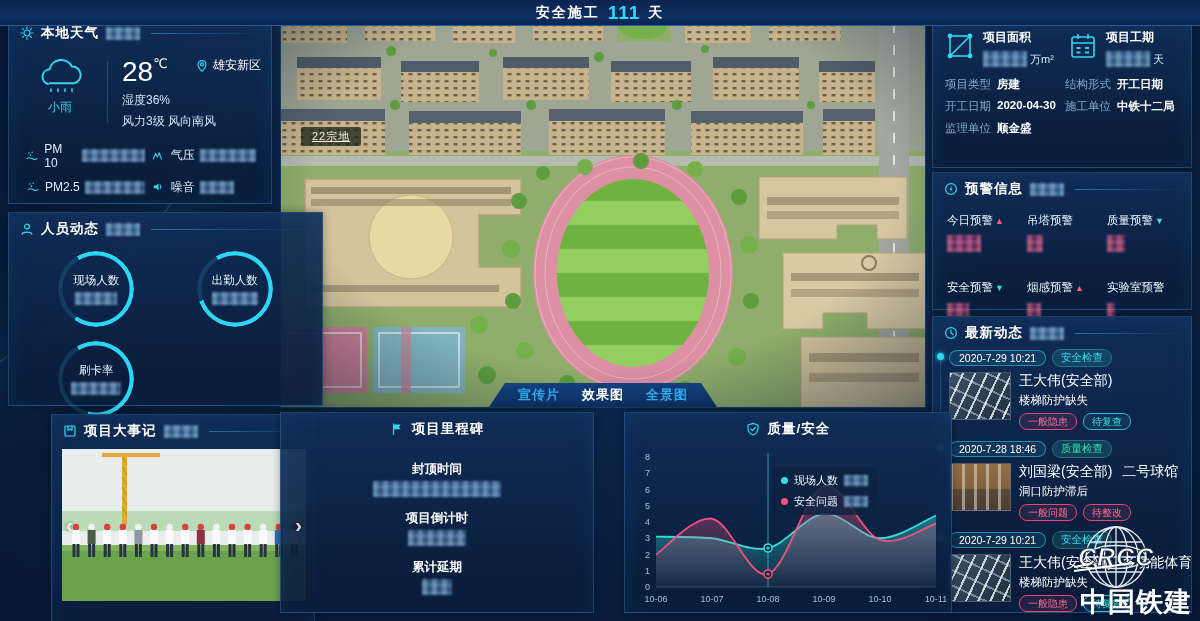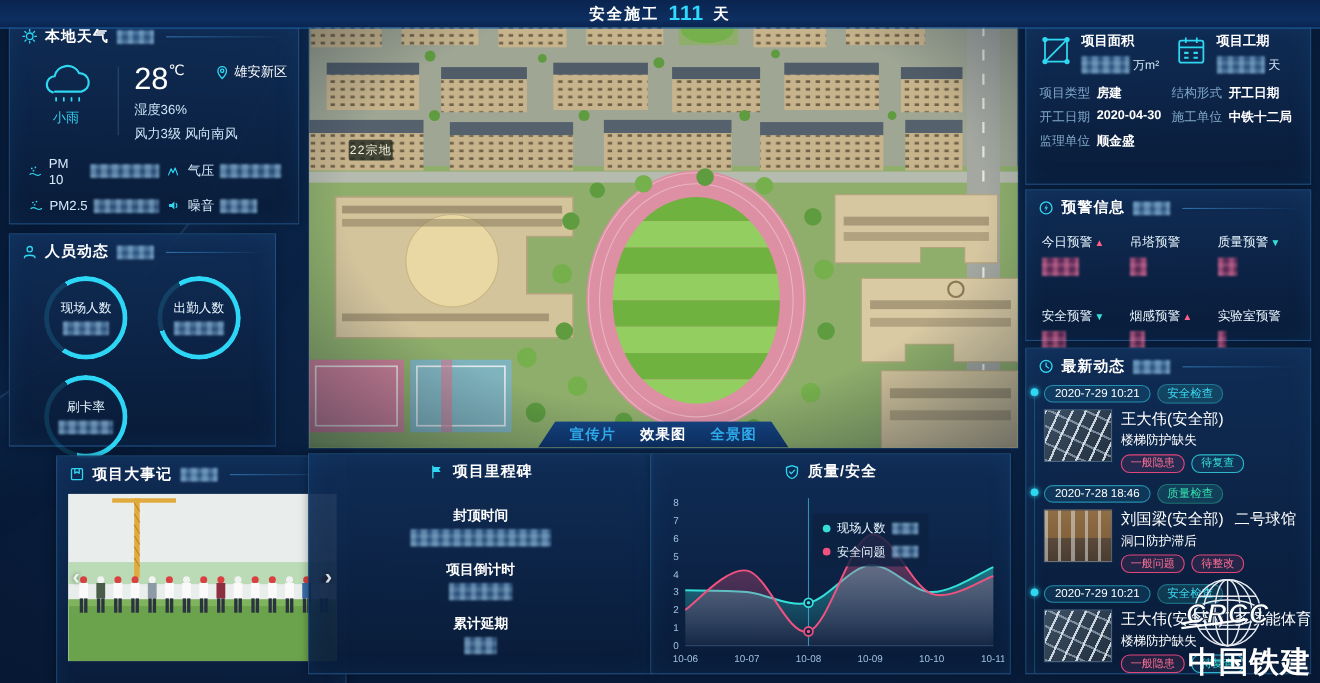--- a/index.html
+++ b/index.html
@@ -38,36 +38,36 @@
   .wleft{display:flex;flex-direction:column;align-items:center;gap:2px;width:66px;}
   .wcond{font-size:12px;color:#35d2f0;}
   .wdiv{width:1px;height:62px;background:rgba(120,180,230,.25);margin-top:4px;}
   .wright{padding-top:0;}
   .wtemp{font-size:28px;color:#fff;font-weight:400;line-height:1.1;}
   .wtemp .unit{font-size:13px;vertical-align:top;}
   .wrow{font-size:12px;color:#cfe6f8;margin-top:4px;}
   .wmetrics{display:grid;grid-template-columns:1fr 1fr;gap:9px 6px;padding:12px 12px 0 16px;}
   .metric{display:flex;align-items:center;gap:5px;font-size:12px;color:#d7ecfb;}
   
-  #personnel{left:8px;top:212px;width:243px;height:194px;}
+  #personnel{left:8px;top:212px;width:315px;height:194px;}
   .pgrid{display:grid;grid-template-columns:1fr 1fr;gap:14px 0;justify-items:center;padding:8px 18px 0 18px;}
   .pcell{position:relative;width:76px;height:76px;}
   .ring{position:absolute;inset:0;border-radius:50%;
     -webkit-mask:radial-gradient(farthest-side,transparent calc(100% - 5px),#000 calc(100% - 4px));
     mask:radial-gradient(farthest-side,transparent calc(100% - 5px),#000 calc(100% - 4px));}
   .pinner{position:absolute;inset:0;display:flex;flex-direction:column;align-items:center;justify-content:center;gap:4px;}
   .plabel{font-size:11.5px;color:#e8f6ff;}
   
   #events{left:8px;top:414px;width:264px;height:242px;margin-left:43px;}
   .photo{position:relative;margin:4px 10px;width:244px;height:152px;background:#dfe5e6;overflow:hidden;}
   .car{position:absolute;top:50%;transform:translateY(-50%);font-size:20px;font-weight:bold;color:rgba(255,255,255,.85);cursor:pointer;z-index:3;text-shadow:0 0 4px rgba(0,0,0,.5);}
   .car.left{left:4px;} .car.right{right:4px;}
   
   #mainview{position:absolute;left:280px;top:0px;width:646px;height:408px;border:1px solid rgba(70,160,230,.18);overflow:hidden;}
-  #landlabel{position:absolute;left:36px;top:126px;background:rgba(30,38,30,.78);color:#f3efda;font-size:11px;padding:2px 1px;border-radius:2px;letter-spacing:1px;}
+  #landlabel{position:absolute;left:20px;top:126px;background:rgba(30,38,30,.78);color:#f3efda;font-size:11px;padding:2px 11px;border-radius:2px;letter-spacing:1px;text-decoration:underline;}
   .tabsbar{position:absolute;left:50%;bottom:0;transform:translateX(-50%);height:24px;min-width:228px;padding:0 26px;
     background:linear-gradient(180deg,#14407c,#0c2d5c);clip-path:polygon(7% 0,93% 0,100% 100%,0 100%);
     display:flex;align-items:center;justify-content:center;gap:22px;}
   .tab{font-size:13px;font-weight:bold;color:#2fa8e8;cursor:pointer;letter-spacing:1px;}
   .tab.active{color:#fff;}
   
   #projinfo{left:932px;top:20px;width:260px;height:148px;}
   .stats{display:flex;padding:8px 10px 2px 12px;gap:10px;}
   .stat{display:flex;align-items:flex-start;gap:8px;flex:1;}
   .staticon{width:30px;height:30px;margin-top:2px;}
@@ -104,21 +104,21 @@
                linear-gradient(180deg,rgba(255,170,60,.25) 55%,transparent 55%);}
   .ncol{flex:1;min-width:0;}
   .nline1{font-size:14px;color:#fff;display:flex;gap:10px;white-space:nowrap;}
   .ndesc{font-size:11.5px;color:#fff;margin-top:3px;}
   .ntags{display:flex;gap:6px;margin-top:5px;}
   .tagpill{font-size:10px;border-radius:8px;padding:0 8px;line-height:15px;border:1px solid;}
   .tagpill.pink{color:#ff6f95;border-color:#e0467a;background:rgba(224,70,122,.12);}
   .tagpill.cyan{color:#35e0d8;border-color:#2bb8c9;background:rgba(47,216,242,.08);}
   
   #milestone{left:280px;top:412px;width:314px;height:201px;}
-  #chartpanel{left:591px;top:412px;width:328px;height:201px;}
+  #chartpanel{left:624px;top:412px;width:328px;height:201px;}
   .phead.center{justify-content:center;}
   .mrows{display:flex;flex-direction:column;align-items:center;gap:3px;padding-top:8px;}
   .mlabel{font-size:12.5px;color:#fff;font-weight:bold;margin-top:10px;}
   .chartwrap{position:relative;width:316px;height:166px;margin:0 auto;}
   .tooltip{position:absolute;left:142px;top:24px;background:rgba(12,34,66,.82);border-radius:3px;padding:6px 9px;display:flex;flex-direction:column;gap:6px;z-index:5;}
   .trow{display:flex;align-items:center;gap:6px;font-size:11px;color:#e8f6ff;white-space:nowrap;}
   .dotc{width:7px;height:7px;border-radius:50%;}
   
   #logo{position:absolute;right:4px;bottom:2px;width:176px;height:96px;z-index:40;pointer-events:none;}
   svg text{font-family:"Liberation Sans","DejaVu Sans",sans-serif;}

